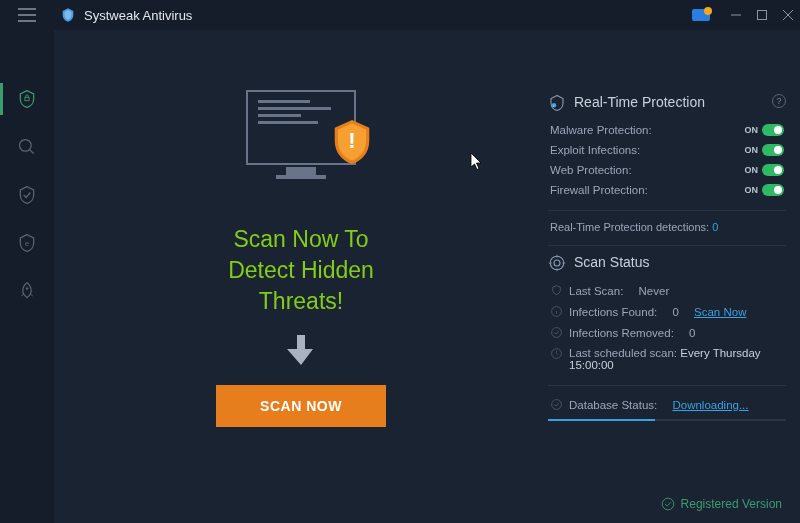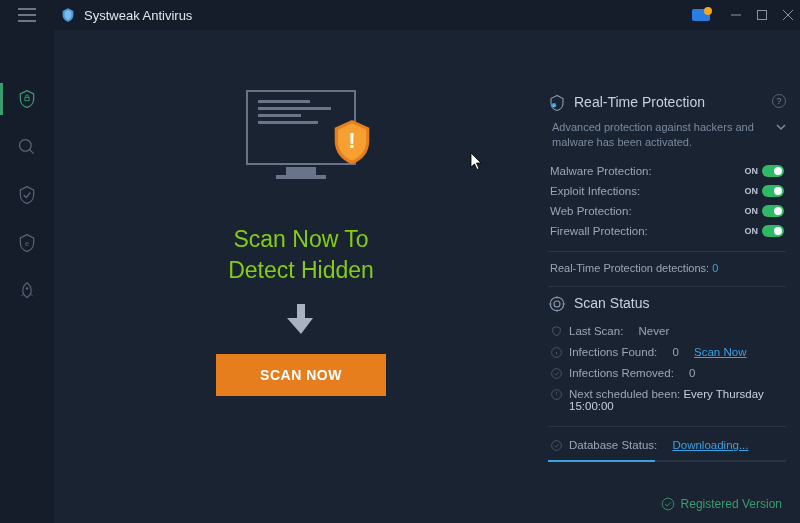--- a/index.html
+++ b/index.html
@@ -146,43 +146,38 @@
         <div class="mon-base"></div>
         <svg class="mon-shield" viewBox="0 0 24 28">
           <path fill="#e67e1e" d="M12 0L1 5v8c0 8 5 13 11 15 6-2 11-7 11-15V5L12 0z"></path>
           <path fill="#f5a030" d="M12 2L3 6.2v6.8c0 6.8 4.2 11 9 12.8 4.8-1.8 9-6 9-12.8V6.2L12 2z"></path>
           <text x="12" y="18" text-anchor="middle" font-size="14" font-weight="bold" fill="#fff">!</text>
         </svg>
       </div>
       <div class="headline">
         <div>Scan Now To</div>
         <div>Detect Hidden</div>
+        <div>Threats!</div>
       </div>
       <svg class="arrow-down" width="28" height="30" viewBox="0 0 28 30">
         <path fill="currentColor" d="M10 0h8v14h8L14 30 0 14h10z"></path>
       </svg>
       <button class="scan-btn">SCAN NOW</button>
     </div>
 
     <div class="right">
       <div class="panel-title">
         <svg viewBox="0 0 24 24">
             <path fill="none" stroke="#8a9ab0" stroke-width="1.5" d="M12 2L4 6v6c0 5 3.5 9 8 10 4.5-1 8-5 8-10V6l-8-4z"></path>
             <circle cx="8" cy="15" r="3" fill="#3da0e0"></circle>
             <text x="8" y="17.5" text-anchor="middle" font-size="5" fill="#fff">i</text>
           </svg>
         <span>Real-Time Protection</span>
         <span class="help-icon">?</span>
       </div>
-      <div class="subtext">
-        <span>Advanced protection against hackers and malware has been activated.</span>
-        <svg width="10" height="10" viewBox="0 0 10 10">
-            <path fill="none" stroke="#7a8aa0" stroke-width="1.5" d="M1 3l4 4 4-4"></path>
-          </svg>
-      </div>
       <div class="toggle-row">
         <span>Malware Protection:</span>
         <div class="toggle">
             <span class="toggle-label">ON</span>
             <div class="switch"></div>
           </div>
       </div>
       <div class="toggle-row">
         <span>Exploit Infections:</span>
         <div class="toggle">
@@ -236,21 +231,21 @@
             <circle cx="12" cy="12" r="9" fill="none" stroke="currentColor"></circle>
             <path stroke="currentColor" fill="none" d="M8 12l3 3 5-6"></path>
           </svg>
         <span>Infections Removed:</span>&nbsp;<span>0</span>
       </div>
       <div class="status-row" style="align-items:flex-start">
         <svg viewBox="0 0 24 24">
             <circle cx="12" cy="12" r="9" fill="none" stroke="currentColor"></circle>
             <path stroke="currentColor" d="M12 7v5l3 2"></path>
           </svg>
-        <span><span>Next scheduled been:</span>&nbsp;<span class="sched">Every Thursday 15:00:00</span></span>
+        <span><span>Last scheduled scan:</span>&nbsp;<span class="sched">Every Thursday 15:00:00</span></span>
       </div>
       <div class="divider"></div>
 
       <div class="status-row">
         <svg viewBox="0 0 24 24">
             <circle cx="12" cy="12" r="9" fill="none" stroke="currentColor"></circle>
             <path stroke="currentColor" fill="none" d="M8 12l3 3 5-6"></path>
           </svg>
         <span>Database Status:</span>&nbsp;<span class="link">Downloading...</span>
       </div>

